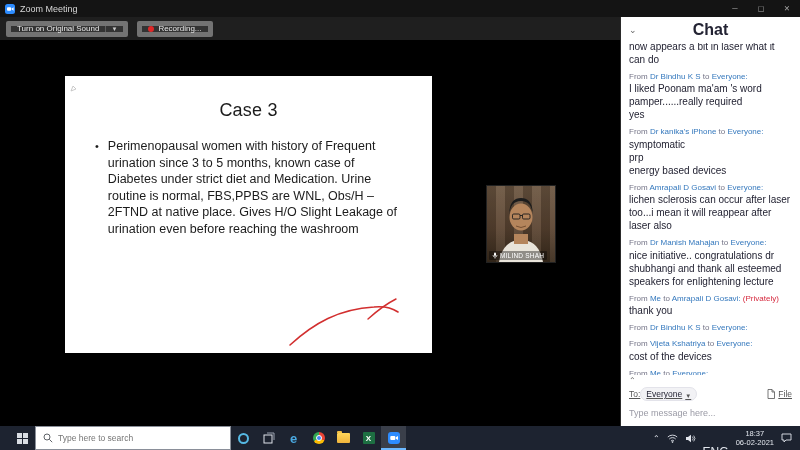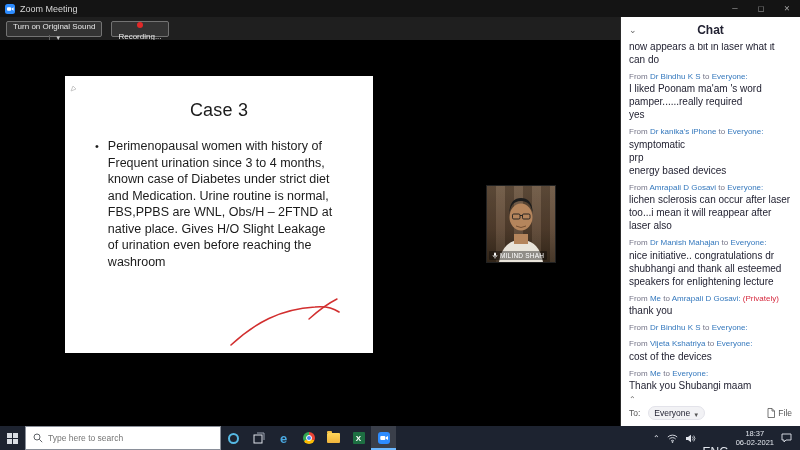--- a/index.html
+++ b/index.html
@@ -10,61 +10,61 @@
   
   .titlebar { height:17px; background:#141414; display:flex; align-items:center; padding-left:5px; gap:5px; }
   .title-text { color:#d6d6d6; font-size:9px; }
   .win-controls { margin-left:auto; display:flex; height:100%; }
   .wc { width:26px; display:flex; align-items:center; justify-content:center; color:#a9a9a9; font-size:7.5px; }
 
   
   .app-row { display:flex; height:409px; }
   .meeting-area { width:620px; display:flex; flex-direction:column; background:#000; }
   .meeting-toolbar { height:23px; background:#1f1f1f; display:flex; align-items:center; gap:9px; padding:0 6px; flex:0 0 auto; }
-  .tb-btn { background:#333; border:1px solid #737373; border-radius:2px; color:#e8e8e8; font-size:8px; display:flex; align-items:center; height:16px; padding:0 6px; gap:4px; cursor:default; white-space:nowrap;flex-direction:column; }
+  .tb-btn { background:#333; border:5px solid #737373; border-radius:2px; color:#e8e8e8; font-size:8px; display:flex; align-items:center; height:16px; padding:0 6px; gap:4px; cursor:default; white-space:nowrap; }
   .tb-btn .caret { border-left:1px solid #5d5d5d; padding-left:5px; margin-left:2px; font-size:6px; color:#c9c9c9; }
   .rec-dot { width:6px; height:6px; border-radius:50%; background:#e02828; flex:0 0 auto; }
 
   .stage { flex:1; position:relative; background:#000; }
-  .slide { position:absolute; left:65px; top:36px; width:308px; height:277px; background:#fff; color:#1b1b1b; }
+  .slide { position:absolute; left:65px; top:36px; width:367px; height:277px; background:#fff; color:#1b1b1b; }
   .pen-cursor { position:absolute; left:5px; top:8px; opacity:.55; }
   .slide-title { text-align:center; margin-top:24px; font-size:18px; letter-spacing:.2px; }
   .slide-bullet { display:flex; margin:17px 34px 0 30px; gap:9px; font-size:12.5px; line-height:1.32; }
   .bullet-marker { font-size:11px; padding-top:1px; }
   .scribble { position:absolute; right:28px; bottom:3px; }
 
   .video-thumb { position:absolute; left:487px; top:146px; width:68px; height:76px; overflow:hidden;
     background:linear-gradient(180deg,#6e5843 0%, #5d4633 55%, #3c2d1e 100%); outline:1px solid #222; }
   .shelf { position:absolute; inset:0; background:repeating-linear-gradient(90deg, rgba(0,0,0,.18) 0 9px, rgba(255,255,255,.05) 9px 18px); }
   .name-tag { position:absolute; bottom:2px; left:2px; display:flex; align-items:center; gap:2px; color:#fff; font-size:6.5px; background:rgba(0,0,0,.38); padding:1px 3px; border-radius:1px; letter-spacing:.2px; }
 
   
   .chat-panel { width:180px; background:#fff; display:flex; flex-direction:column; border-left:1px solid #2a2a2a; }
   .chat-header { height:26px; position:relative; display:flex; align-items:center; justify-content:center; flex:0 0 auto; }
   .chat-header .chev { position:absolute; left:8px; color:#666; font-size:9px; line-height:1; cursor:default; }
-  .chat-title { font-size:12px; font-weight:bold; color:#232333; }
+  .chat-title { font-size:16px; font-weight:bold; color:#232333; }
   .chat-messages { flex:1; overflow:hidden; padding:0 8px; }
   .chat-msg { margin-bottom:6px; }
   .chat-msg:first-child { margin-top:-3px; }
   .msg-header { font-size:8px; color:#747487; line-height:1.3; }
   .msg-header .blue { color:#3478bd; }
   .msg-header .red { color:#d6293e; }
   .msg-body { font-size:10px; color:#232333; line-height:1.3; }
   .chat-footer { padding:1px 8px 6px; flex:0 0 auto; }
   .chev-up { color:#666; font-size:8px; height:9px; line-height:9px; cursor:default; }
-  .to-row { display:flex; align-items:center; gap:8px; margin-top:2px; font-size:8.5px; color:#555; }
+  .to-row { display:flex; align-items:center; gap:0; margin-top:2px; font-size:8.5px; color:#555;text-decoration:underline; }
   .recipient-dd { display:flex; align-items:flex-end; gap:3px; background:#f2f2f5; border:1px solid #e3e3ea; border-radius:7px; padding:1px 5px; color:#232333; cursor:default; }
   .dd-caret { font-size:6px; color:#555; }
   .spacer { flex:1; }
   .file-button { display:flex; align-items:center; gap:3px; color:#555; cursor:default; }
   .chat-input { border:none; outline:none; width:100%; margin-top:7px; font-size:9px; color:#333; font-family:inherit; background:transparent; }
   .chat-input::placeholder { color:#9a9aa5; }
 
   
-  .taskbar { height:24px; background:#1d2330; display:flex; align-items:stretch; }
+  .taskbar { height:24px; background:#1d2330; display:flex; align-items:stretch;padding-left:10px; }
   .tb-icon { width:25px; display:flex; align-items:center; justify-content:center; cursor:default; }
   .tb-icon.active { background:rgba(255,255,255,.13); box-shadow: inset 0 -2px 0 #6cb8ff; }
   .search-box { width:196px; background:#fff; display:flex; align-items:center; gap:5px; padding:0 7px; border:1px solid #8a8f99; }
   .search-box input { border:none; outline:none; flex:1; font-size:8.5px; color:#444; font-family:inherit; min-width:0; }
   .cortana { width:11px; height:11px; border-radius:50%; border:2px solid #56b9e4; }
   .edge-e { color:#4aa8e0; font-weight:bold; font-size:13px; line-height:1; }
   .chrome { width:12px; height:12px; border-radius:50%; position:relative;
     background:conic-gradient(#ea4335 0 33%, #fbbc05 0 66%, #34a853 0 100%); }
   .chrome::after { content:""; position:absolute; inset:3px; border-radius:50%; background:#4285f4; border:1px solid #fff; }
   .folder { width:13px; height:10px; background:linear-gradient(#ffd659,#f0b43c); border-radius:1px; position:relative; }
@@ -109,21 +109,21 @@
       </div>
 
       <div class="stage">
         <div class="slide">
           <svg class="pen-cursor" width="8" height="8" viewBox="0 0 8 8">
               <path d="M1 7 L3 2 L6 5 Z" fill="none" stroke="#888" stroke-width="0.8"></path>
             </svg>
           <div class="slide-title">Case 3</div>
           <div class="slide-bullet">
             <span class="bullet-marker">•</span>
-            <span class="bullet-text">Perimenopausal women with history of Frequent urination since 3 to 4 months, known case of Diabetes under strict diet and Medication. Urine routine is normal, FBS,PPBS are WNL, Obs/H – 2FTND at native place. Gives H/O Slight Leakage of urination even before reaching the washroom</span>
+            <span class="bullet-text">Perimenopausal women with history of Frequent urination since 3 to 5 months, known case of Diabetes under strict diet and Medication. Urine routine is normal, FBS,PPBS are WNL, Obs/H – 2FTND at native place. Gives H/O Slight Leakage of urination even before reaching the washroom</span>
           </div>
           <svg class="scribble" width="120" height="55" viewBox="0 0 120 55">
             <path d="M6 50 C 30 28, 55 14, 90 12 C 100 11, 108 13, 114 17" stroke="#d22f2f" stroke-width="1.6" fill="none" stroke-linecap="round"></path>
             <path d="M84 24 C 94 15, 102 9, 112 4" stroke="#d22f2f" stroke-width="1.4" fill="none" stroke-linecap="round"></path>
           </svg>
         </div>
 
         <div class="video-thumb">
           <div class="shelf"></div>
           <svg width="68" height="76" viewBox="0 0 68 76" style="position:absolute;inset:0;">
@@ -220,20 +220,21 @@
           </div>
           <div class="spacer"></div>
           <div class="file-button">
             <svg width="8" height="10" viewBox="0 0 8 10">
                 <path d="M1 0.5 h4 l2.5 2.5 v6.5 h-6.5 Z" fill="none" stroke="#555" stroke-width="0.8"></path>
                 <path d="M5 0.5 v2.5 h2.5" fill="none" stroke="#555" stroke-width="0.8"></path>
               </svg>
             <span>File</span>
           </div>
         </div>
+        <input class="chat-input" placeholder="Type message here..." style="">
       </div>
     </div>
   </div>
 
   <div class="taskbar">
     <div class="tb-icon">
       <svg width="11" height="11" viewBox="0 0 11 11">
           <rect width="5" height="5" fill="#d9dde3"></rect>
           <rect x="6" width="5" height="5" fill="#d9dde3"></rect>
           <rect y="6" width="5" height="5" fill="#d9dde3"></rect>

